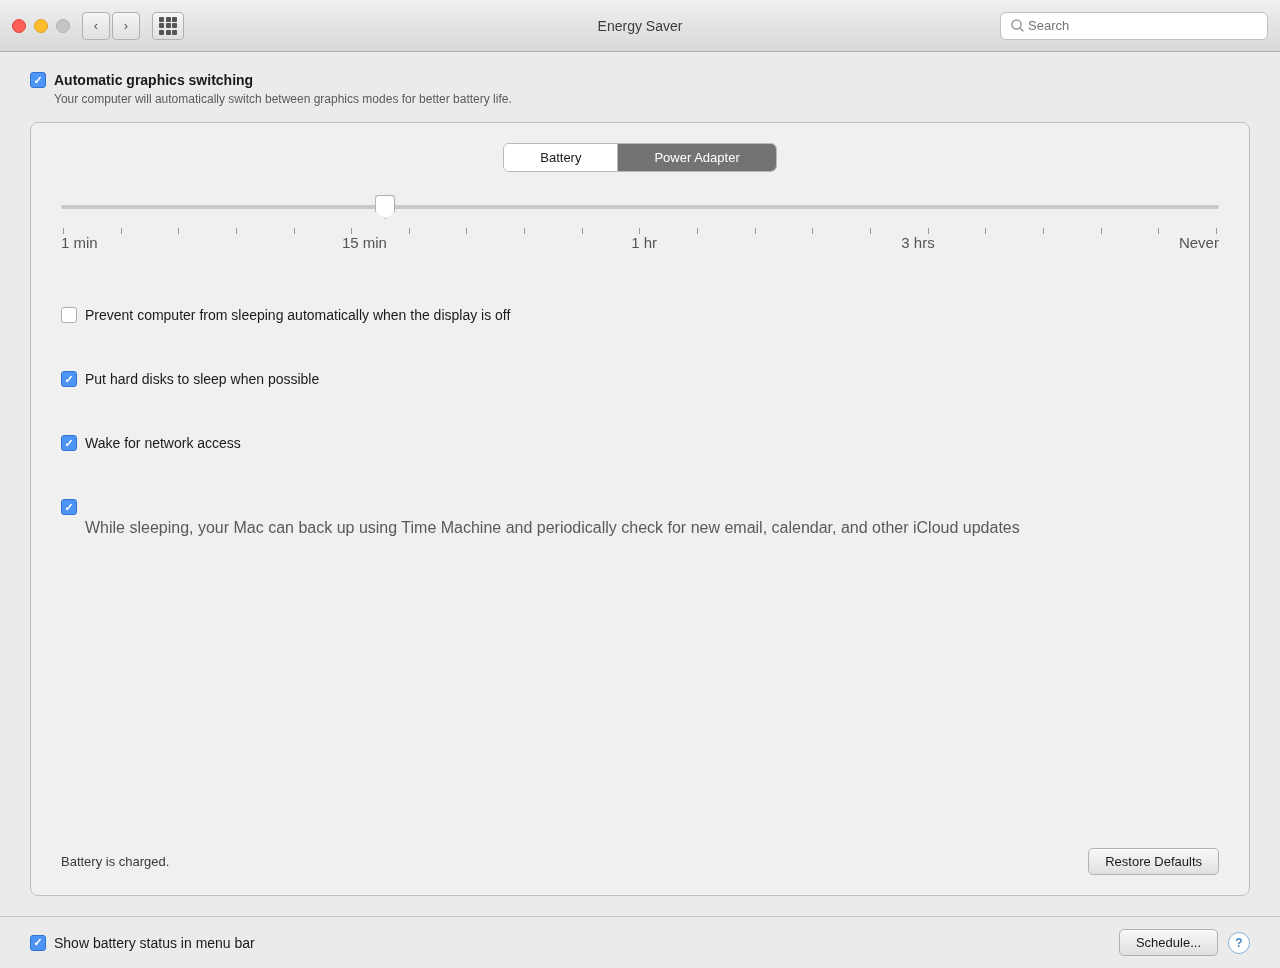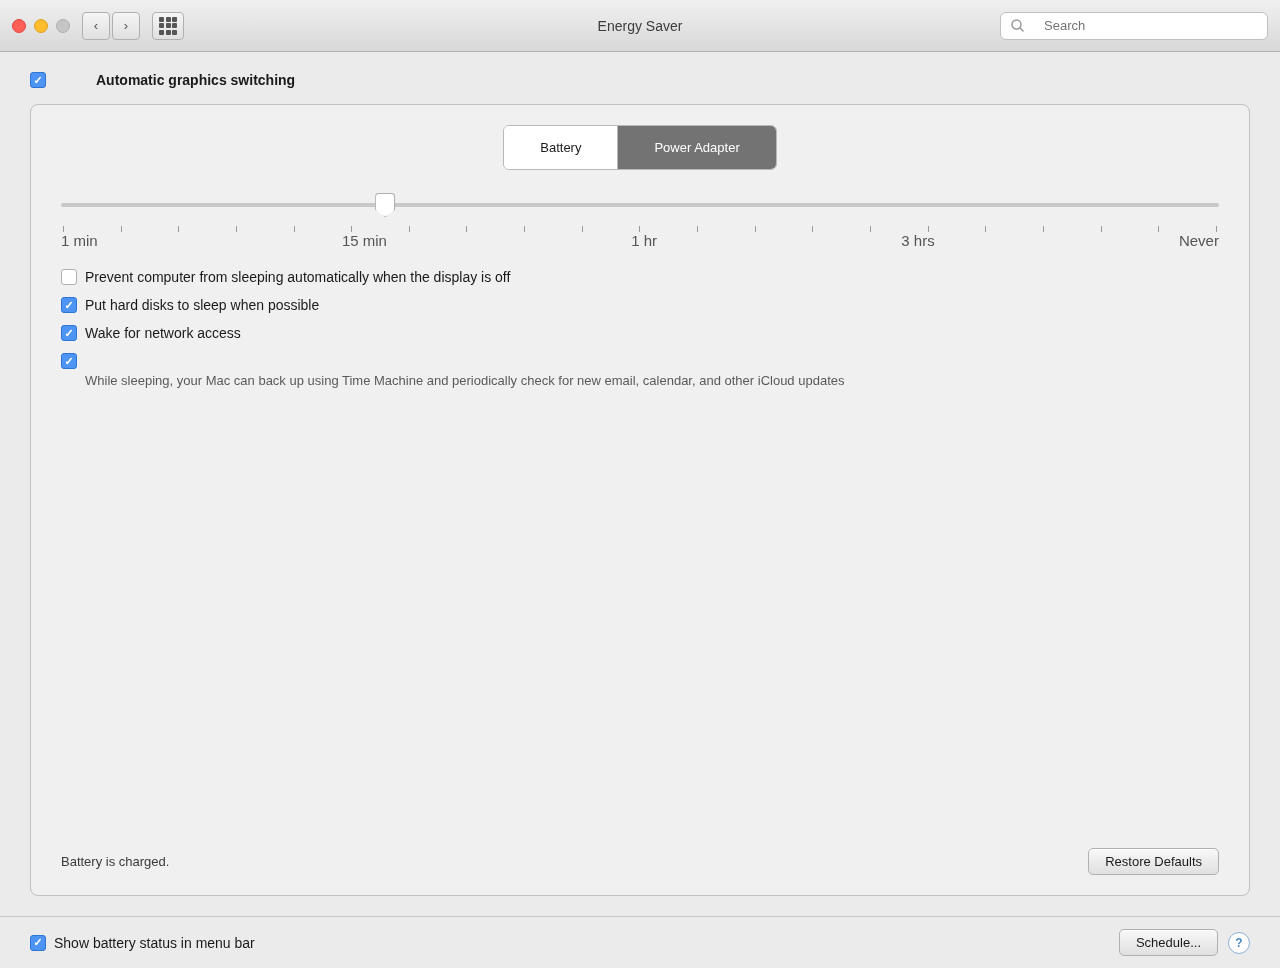--- a/index.html
+++ b/index.html
@@ -102,21 +102,21 @@
     .search-box {
       margin-left: auto;
       display: flex;
       align-items: center;
       background: white;
       border: 1px solid #c0c0c0;
       border-radius: 6px;
       padding: 11px 10px;
       width: 268px;
       height: 28px;
-      gap: 20px;
+      gap: 4px;
     }
 
     .search-icon-svg {
       color: #999;
       font-size: 13px;
       flex-shrink: 0;
     }
 
     .search-input {
       border: none;
@@ -172,21 +172,20 @@
       color: white;
       font-size: 11px;
       font-weight: bold;
       line-height: 1;
     }
 
     .checkbox-label-bold {
       font-size: 14px;
       font-weight: 600;
       color: #1a1a1a;
-      margin-left: 42px;
     }
 
     .sub-description {
       font-size: 12px;
       color: #5a5a5a;
       margin-left: 24px;
     }
 
     
     .panel-box {
@@ -209,21 +208,21 @@
 
     .segment-wrapper {
       display: flex;
       border: 1px solid #b8b8b8;
       border-radius: 6px;
       overflow: hidden;
       background: white;
     }
 
     .segment {
-      padding: 14px 36px;
+      padding: 6px 36px;
       font-size: 13px;
       font-weight: 500;
       cursor: pointer;
       background: white;
       color: #1a1a1a;
       border: none;
       outline: none;
       text-align: center;
     }
 
@@ -311,24 +310,25 @@
     .checkboxes-list {
       display: flex;
       flex-direction: column;
       gap: 12px;
     }
 
     .checkbox-item {
       display: flex;
       flex-direction: column;
       gap: 4px;
+      margin-top: 36px;
     }
 
     .checkbox-desc {
-      font-size: 13px;
+      font-size: 16px;
       color: #5a5a5a;
       margin-left: 24px;
     }
 
     
     .panel-footer {
       display: flex;
       align-items: center;
       justify-content: space-between;
       margin-top: auto;
@@ -437,20 +437,21 @@
 
 <div class="content">
 
   <div class="auto-graphics-row">
     <div class="checkbox-row">
       <div class="checkbox-mac">
         <span class="checkmark">✓</span>
       </div>
       <span class="checkbox-label-bold">Automatic graphics switching</span>
     </div>
+    <div class="sub-description">Your computer will automatically switch between graphics modes for better battery life.</div>
   </div>
 
   <div class="panel-box">
 
     <div class="segmented-control">
       <div class="segment-wrapper">
         <button class="segment">Battery</button>
         <button class="segment active">Power Adapter</button>
       </div>
     </div>

